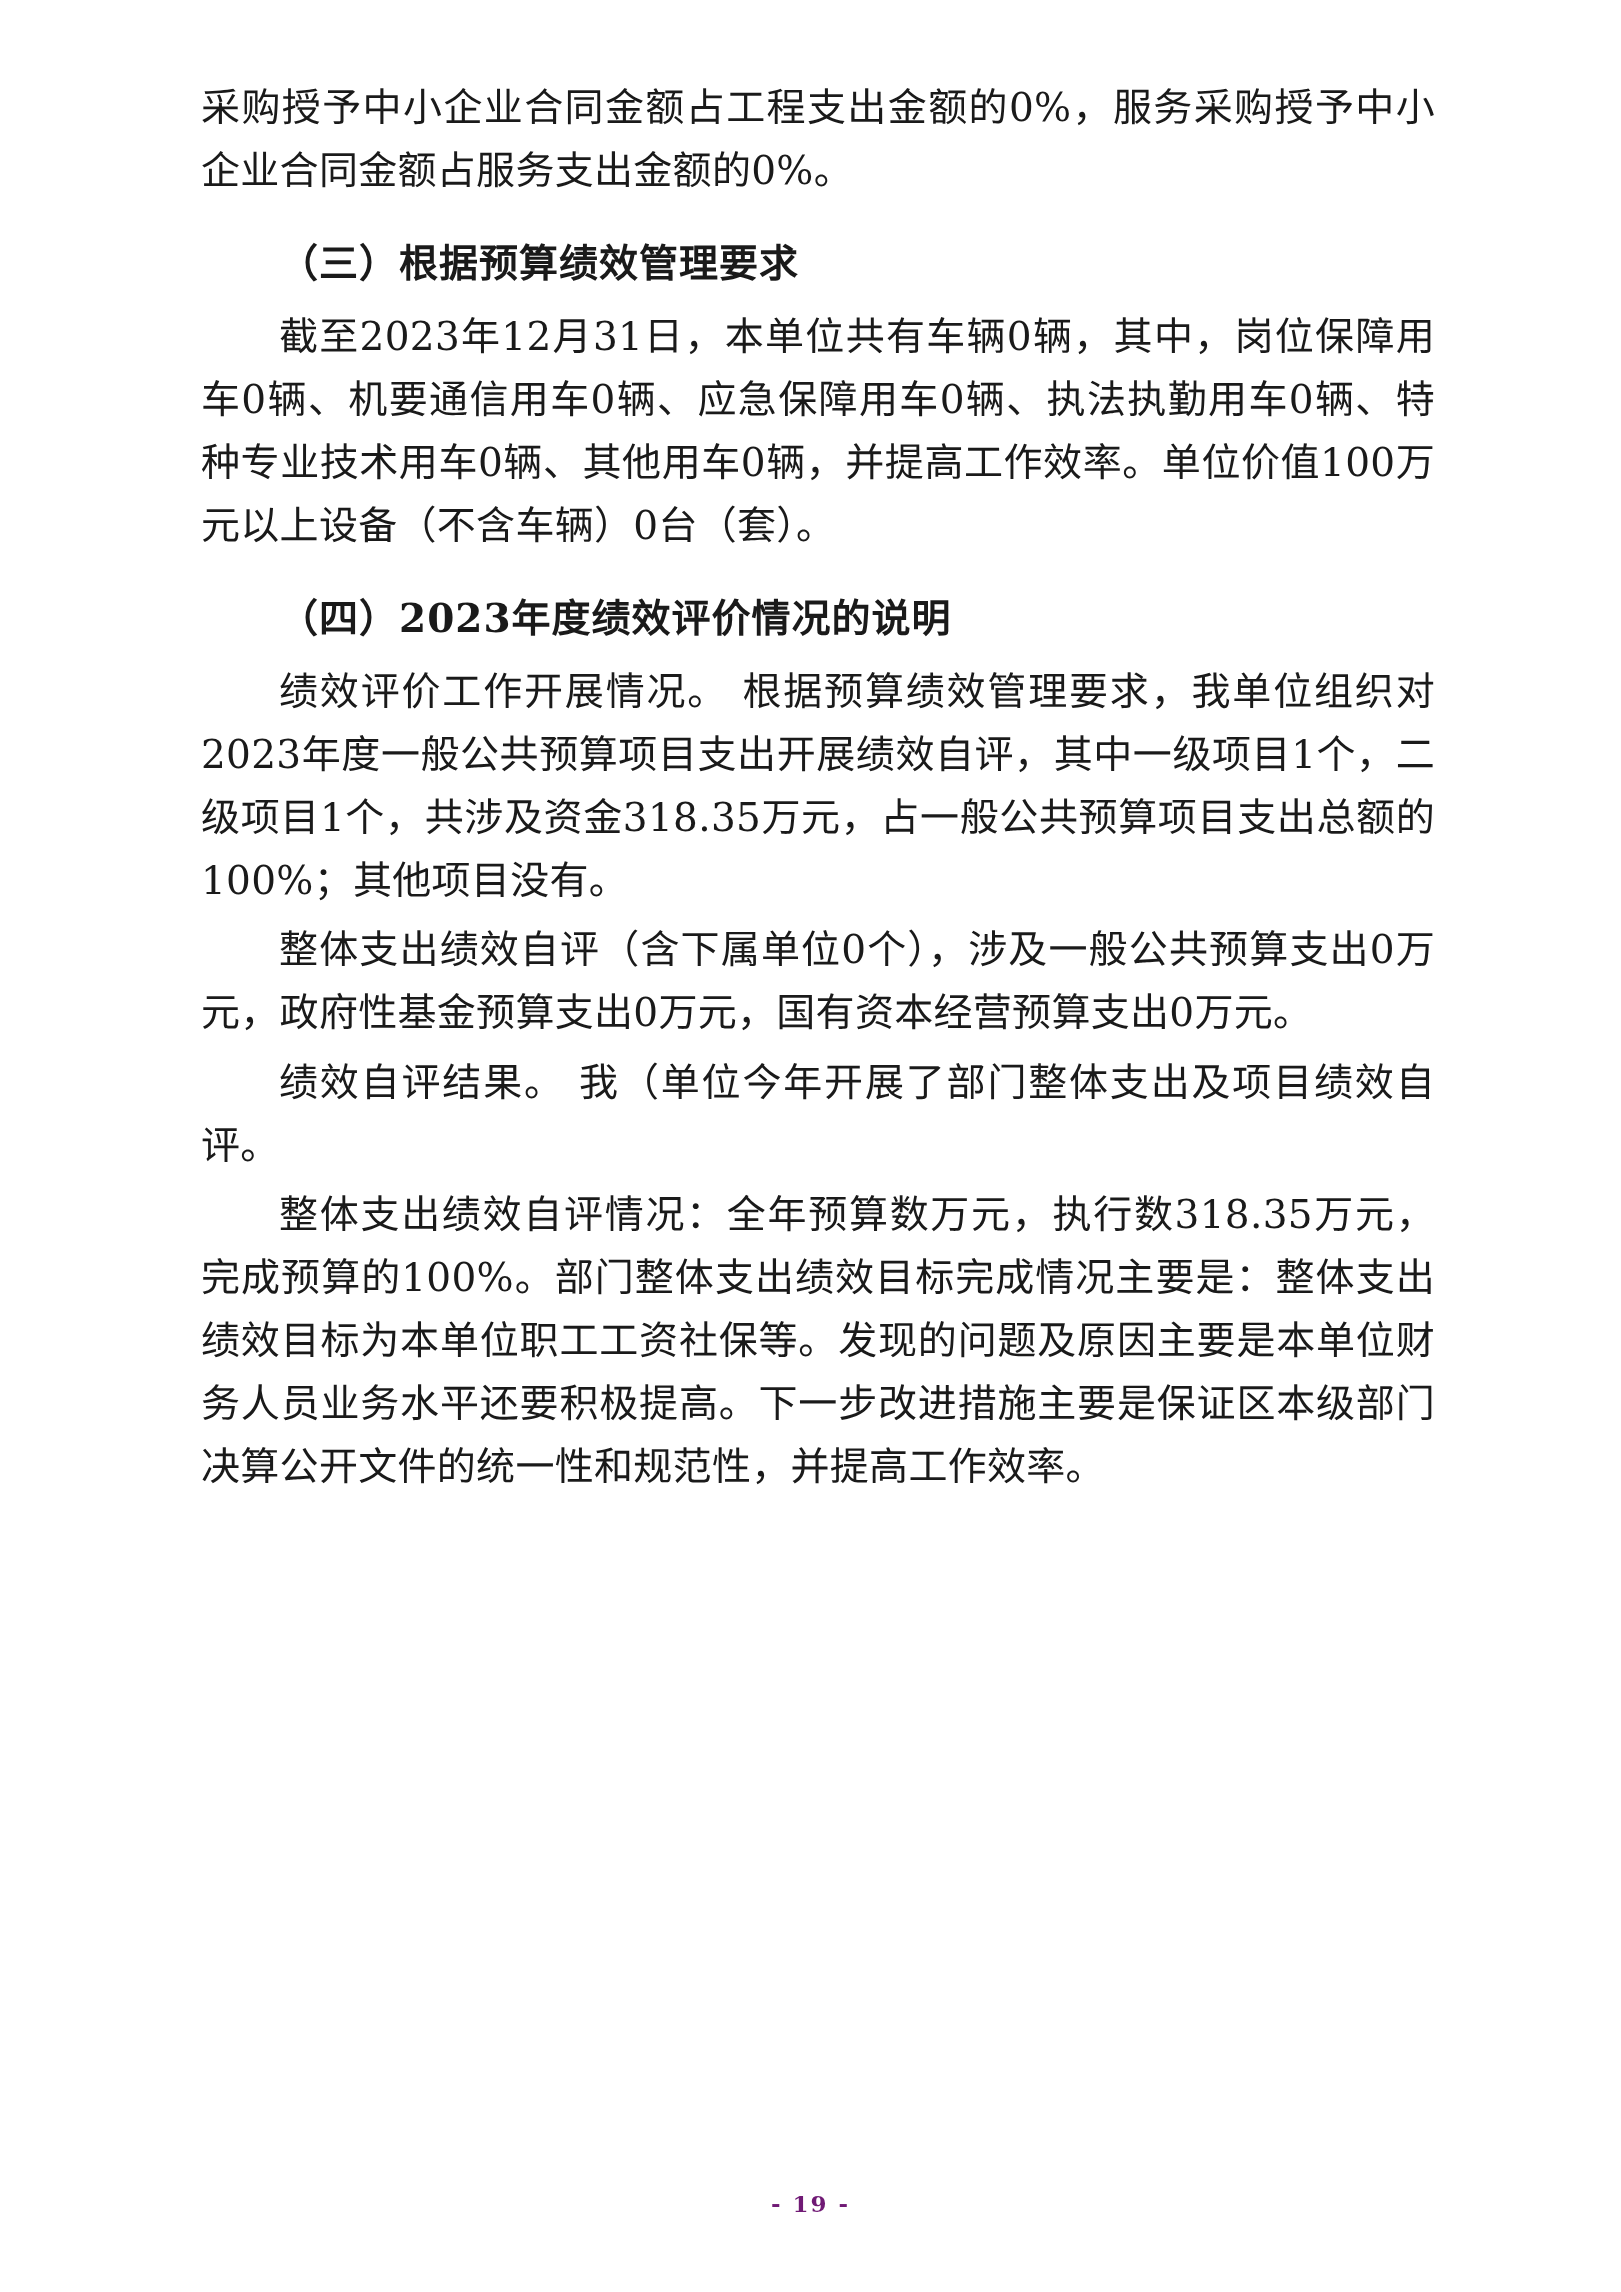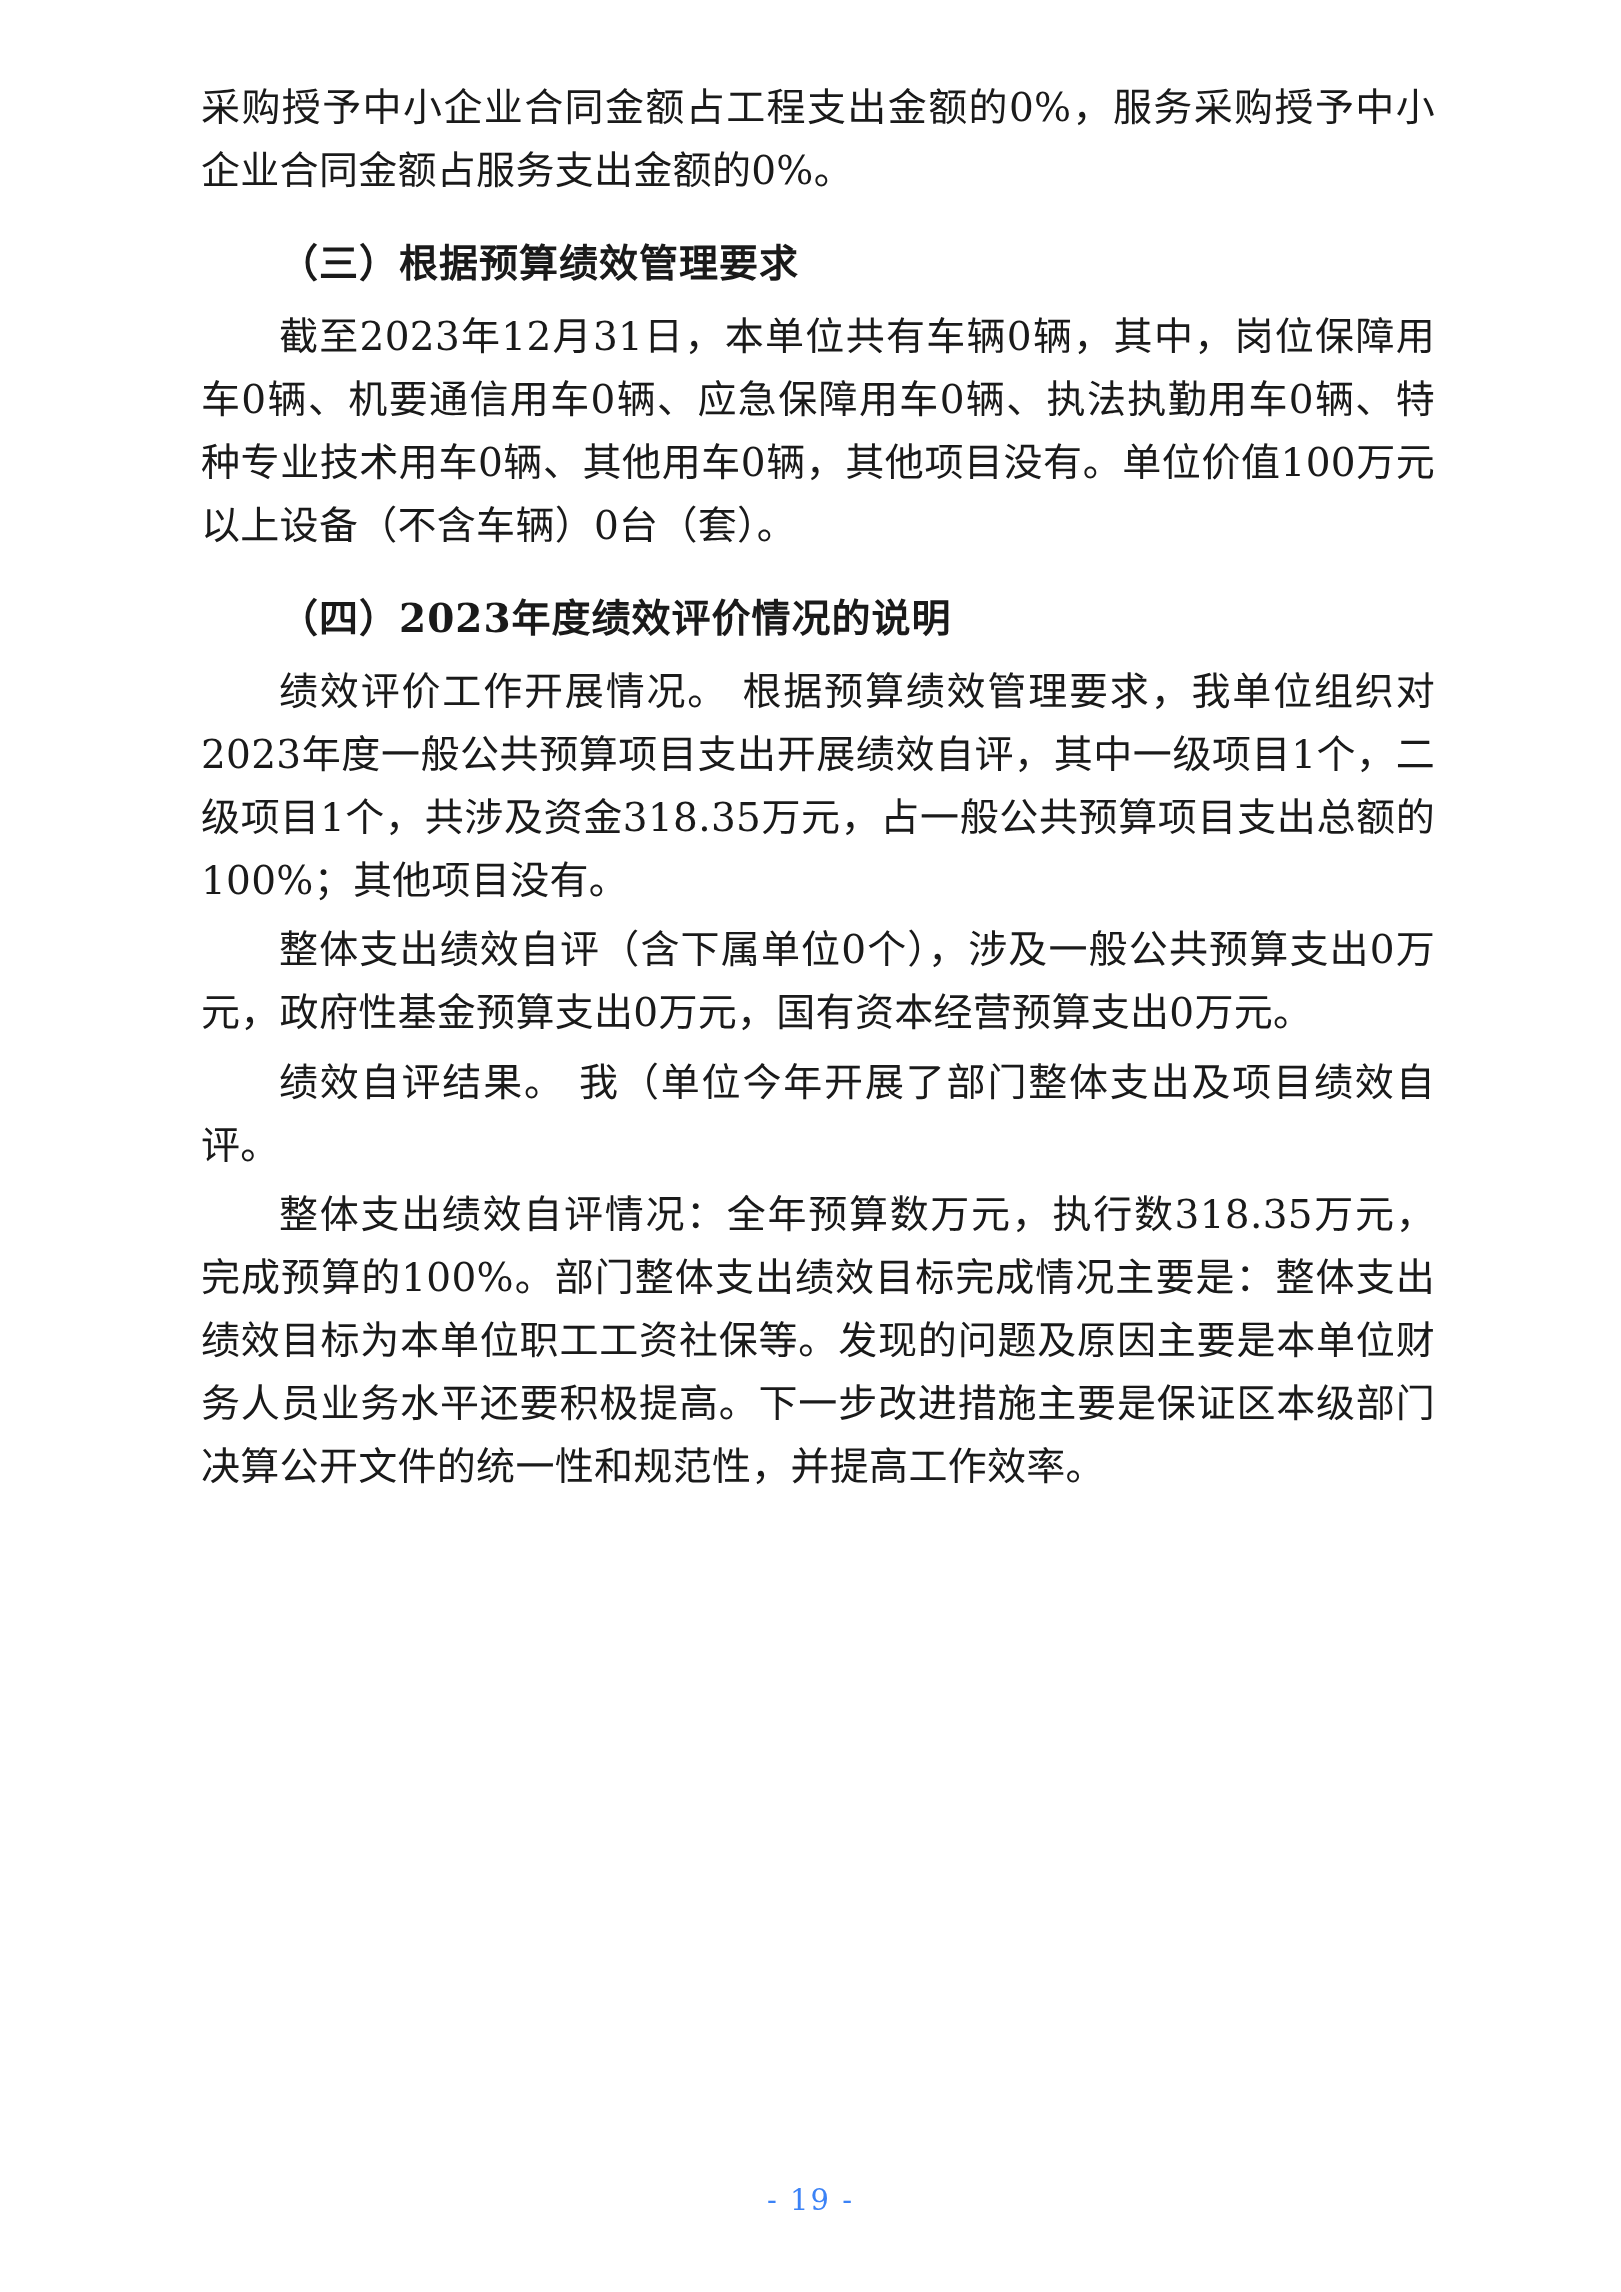--- a/index.html
+++ b/index.html
@@ -49,39 +49,40 @@
   .lead {
     font-weight: normal;
   }
   .spacer-sm { height: 9.8px; }
   .footer {
     position: absolute;
     left: 0;
     right: 0;
     bottom: 76px;
     text-align: center;
-    font-size: 29px;
+    font-size: 23px;
     font-family: "DejaVu Serif", "Liberation Serif", serif;
-    color: #3b82f6;
+    color: #701a75;
     letter-spacing: 2px;
+    font-weight: bold;
   }
 </style>
 </head>
 <body>
 
 <div class="page">
   <div class="doc-body">
 
     <p class="noindent">采购授予中小企业合同金额占工程支出金额的0%，服务采购授予中小企业合同金额占服务支出金额的0%。</p>
 
     <div class="spacer-sm"></div>
 
     <p class="heading">（三）根据预算绩效管理要求</p>
 
-    <p class="para">截至2023年12月31日，本单位共有车辆0辆，其中，岗位保障用车0辆、机要通信用车0辆、应急保障用车0辆、执法执勤用车0辆、特种专业技术用车0辆、其他用车0辆，其他项目没有。单位价值100万元以上设备（不含车辆）0台（套）。</p>
+    <p class="para">截至2023年12月31日，本单位共有车辆0辆，其中，岗位保障用车0辆、机要通信用车0辆、应急保障用车0辆、执法执勤用车0辆、特种专业技术用车0辆、其他用车0辆，并提高工作效率。单位价值100万元以上设备（不含车辆）0台（套）。</p>
 
     <div class="spacer-sm"></div>
 
     <p class="heading">（四）2023年度绩效评价情况的说明</p>
 
     <p class="para"><span class="lead">绩效评价工作开展情况。</span><span> 根据预算绩效管理要求，我单位组织对2023年度一般公共预算项目支出开展绩效自评，其中一级项目1个，二级项目1个，共涉及资金318.35万元，占一般公共预算项目支出总额的100%；其他项目没有。</span></p>
 
     <p class="para">整体支出绩效自评（含下属单位0个），涉及一般公共预算支出0万元，政府性基金预算支出0万元，国有资本经营预算支出0万元。</p>
 
     <p class="para"><span class="lead">绩效自评结果。</span><span> 我（单位今年开展了部门整体支出及项目绩效自评。</span></p>

